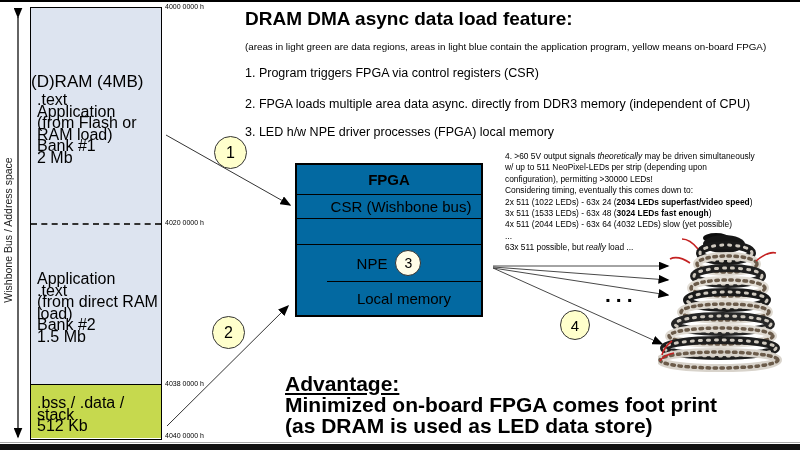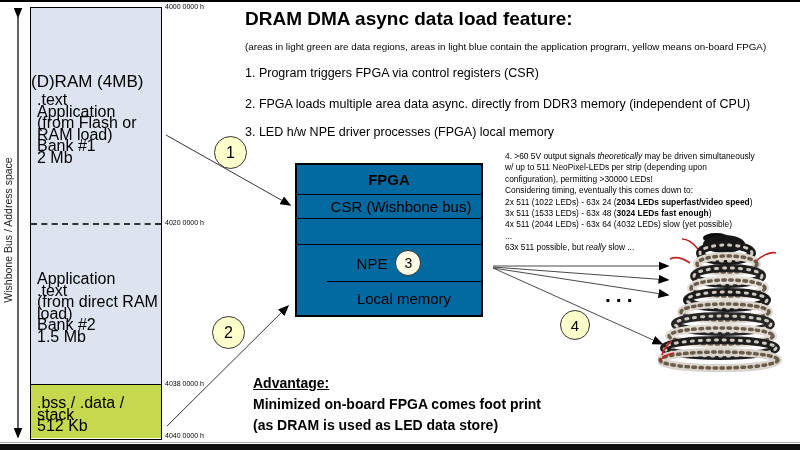--- a/index.html
+++ b/index.html
@@ -53,21 +53,21 @@
   .badge4{left:560px;top:310px;width:30px;height:30px;font-size:15px;}
 
   
   .note{left:505px;top:151px;width:300px;font-size:8.4px;line-height:11.4px;}
   .note i{font-style:italic;}
   .note b{font-weight:bold;}
 
   .dots{left:605px;top:283px;font-size:21px;font-weight:bold;letter-spacing:5px;}
 
   
-  .advantage{left:253px;top:373px;font-size:14px;font-weight:bold;line-height:21px;}
+  .advantage{left:285px;top:373px;font-size:21px;font-weight:bold;line-height:21px;}
   .advantage .underlined{text-decoration:underline;}
 
   .overlay{left:0;top:0;pointer-events:none;}
 </style>
 </head>
 <body>
 
 <div class="slide">
 
   <div class="abs top-line"></div>
@@ -147,21 +147,21 @@
 
   <div class="abs note">
     <div><span>4. &gt;60 5V output signals </span><i>theoretically</i><span> may be driven simultaneously</span></div>
     <div>w/ up to 511 NeoPixel-LEDs per strip (depending upon</div>
     <div>configuration), permitting &gt;30000 LEDs!</div>
     <div>Considering timing, eventually this comes down to:</div>
     <div><span>2x 511 (1022 LEDs) - 63x 24 (</span><b>2034 LEDs superfast/video speed</b><span>)</span></div>
     <div><span>3x 511 (1533 LEDs) - 63x 48 (</span><b>3024 LEDs fast enough</b><span>)</span></div>
     <div>4x 511 (2044 LEDs) - 63x 64 (4032 LEDs) slow (yet possible)</div>
     <div>...</div>
-    <div><span>63x 511 possible, but </span><i>really</i><span> slow ...</span></div>
+    <div><span>63x 511 possible, but </span><i>really</i><span> load ...</span></div>
   </div>
 
   <div class="abs dots">...</div>
 
   <svg class="abs" style="left:658px;top:231px;" width="140" height="148" viewBox="0 0 140 148">
     <ellipse cx="58" cy="7" rx="13" ry="5" fill="#0d0d0d"></ellipse>
     <ellipse cx="66" cy="13" rx="21" ry="9" fill="#161616"></ellipse>
     <g fill="none" stroke-linecap="round">
       <ellipse cx="68" cy="22" rx="26" ry="8" stroke="#1a1a1a" stroke-width="8"></ellipse>
       <ellipse cx="68" cy="22" rx="26" ry="8" stroke="#cfc9bf" stroke-width="3" stroke-dasharray="2 6"></ellipse>

